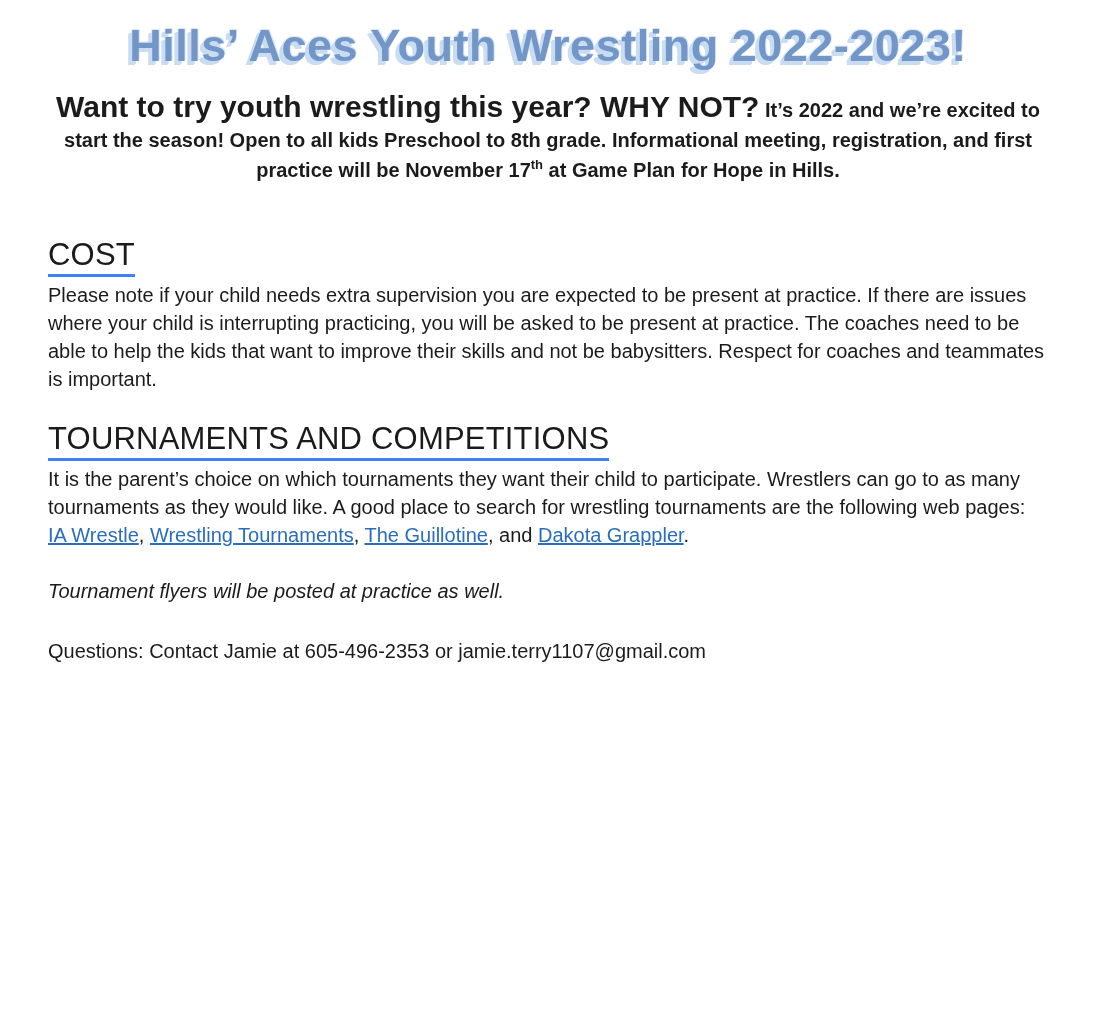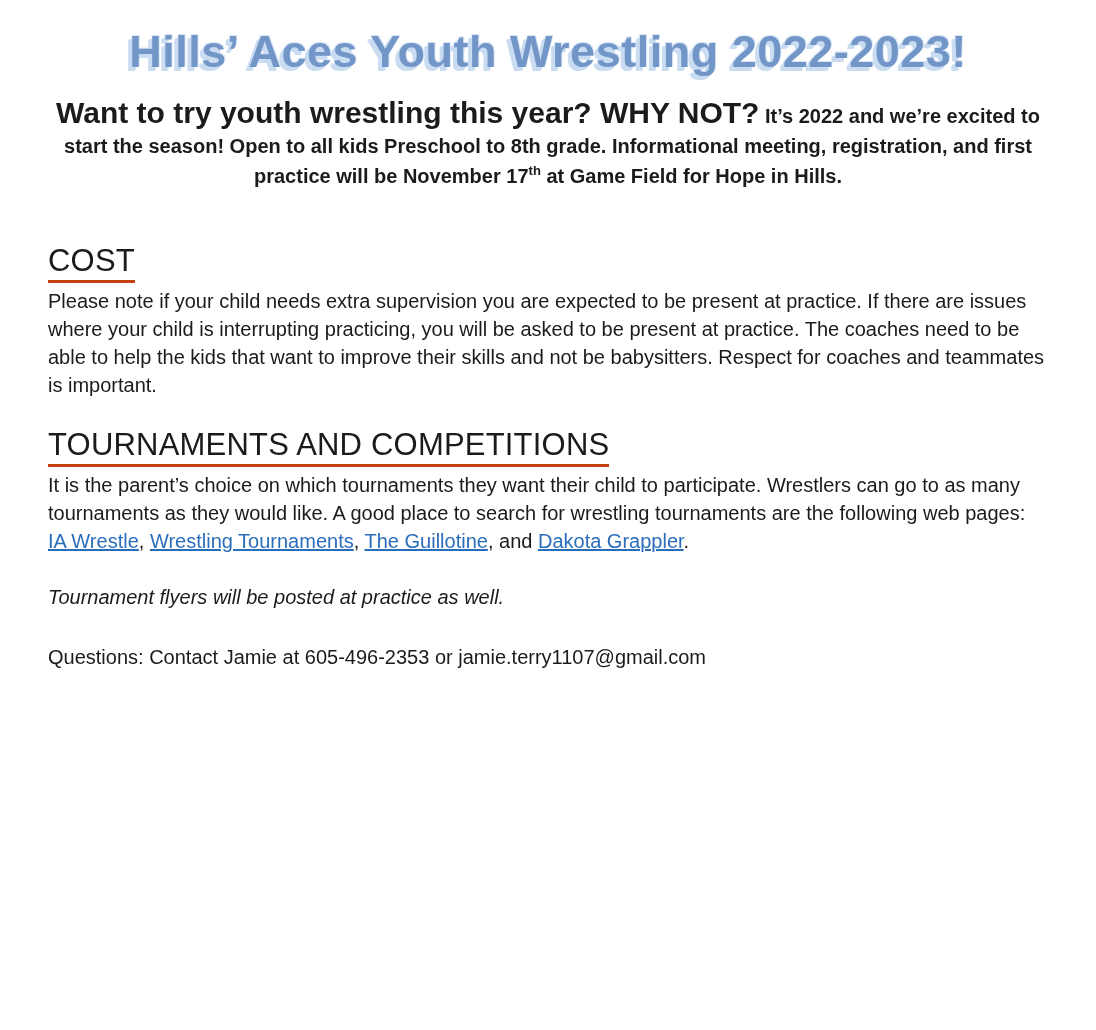--- a/index.html
+++ b/index.html
@@ -9,21 +9,21 @@
     height: 1030px;
     background: #ffffff;
     overflow: hidden;
     font-family: "Liberation Sans", sans-serif;
     color: var(--color-text, #1b1b1b);
   }
   .page {
     box-sizing: border-box;
     width: 1096px;
     height: 1013px;
-    padding: 26px 48px 0 48px;
+    padding: 20px 48px 0 48px;
   }
   .title {
     margin: 0 0 20px 0;
     text-align: center;
     font-size: 45px;
     line-height: 52px;
     font-weight: 700;
     letter-spacing: 0.5px;
     color: var(--color-title_fill, #7296c8);
     text-shadow:
@@ -51,21 +51,21 @@
   .section-tournaments { margin-top: 28px; }
   h2.heading {
     margin: 0 0 4px 0;
     font-size: 31px;
     line-height: 36px;
     font-weight: 400;
     letter-spacing: 0.2px;
   }
   h2.heading .u {
     display: inline-block;
-    border-bottom: 3px solid #c2410c;
+    border-bottom: 3px solid #3b82f6;
     padding-bottom: 1px;
   }
   .para {
     margin: 0;
     font-size: 20px;
     line-height: 28px;
   }
   .para + .para { margin-top: 28px; }
   .line {
     margin: 0;
@@ -81,21 +81,21 @@
   .flyers-note { margin-top: 30px; font-style: italic; }
   .contact-line { margin-top: 32px; }
 </style>
 </head>
 <body>
 
 <div class="page">
 
   <h1 class="title">Hills’ Aces Youth Wrestling 2022-2023!</h1>
 
-  <p class="intro"><span class="intro-lead">Want to try youth wrestling this year? WHY NOT?</span><span> It’s 2022 and we’re excited to start the season!  Open to all kids Preschool to 8th grade.  Informational meeting, registration, and first practice will be November 17</span><sup class="ord">th</sup><span> at Game Field for Hope in Hills.</span></p>
+  <p class="intro"><span class="intro-lead">Want to try youth wrestling this year? WHY NOT?</span><span> It’s 2022 and we’re excited to start the season!  Open to all kids Preschool to 8th grade.  Informational meeting, registration, and first practice will be November 17</span><sup class="ord">th</sup><span> at Game Plan for Hope in Hills.</span></p>
 
   <section class="section-cost">
     <h2 class="heading"><span class="u">COST</span></h2>
     <p class="para">Please note if your child needs extra supervision you are expected to be present at practice.  If there are issues where your child is interrupting practicing, you will be asked to be present at practice. The coaches need to be able to help the kids that want to improve their skills and not be babysitters. Respect for coaches and teammates is important.</p>
   </section>
 
 
   <section class="section-tournaments">
     <h2 class="heading"><span class="u">TOURNAMENTS AND COMPETITIONS</span></h2>
     <p class="para"><span>It is the parent’s choice on which tournaments they want their child to participate. Wrestlers can go to as many tournaments as they would like. A good place to search for wrestling tournaments are the following web pages: </span><a class="doc-link">IA Wrestle</a><span>,  </span><a class="doc-link">Wrestling Tournaments</a><span>, </span><a class="doc-link">The Guillotine</a><span>, and </span><a class="doc-link">Dakota Grappler</a><span>.</span></p>

